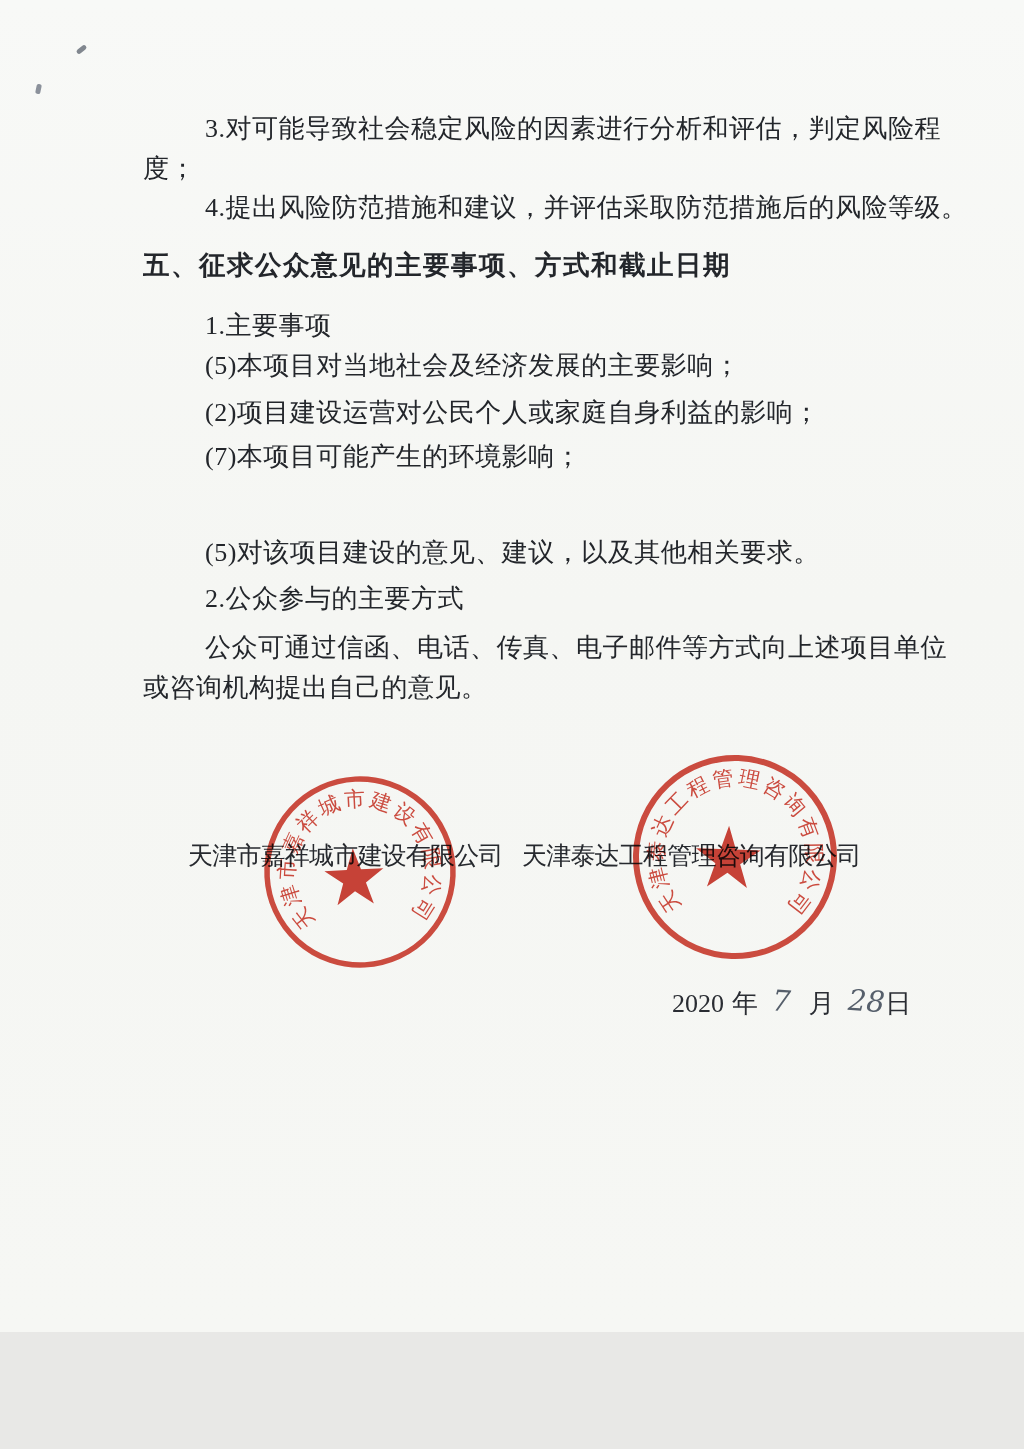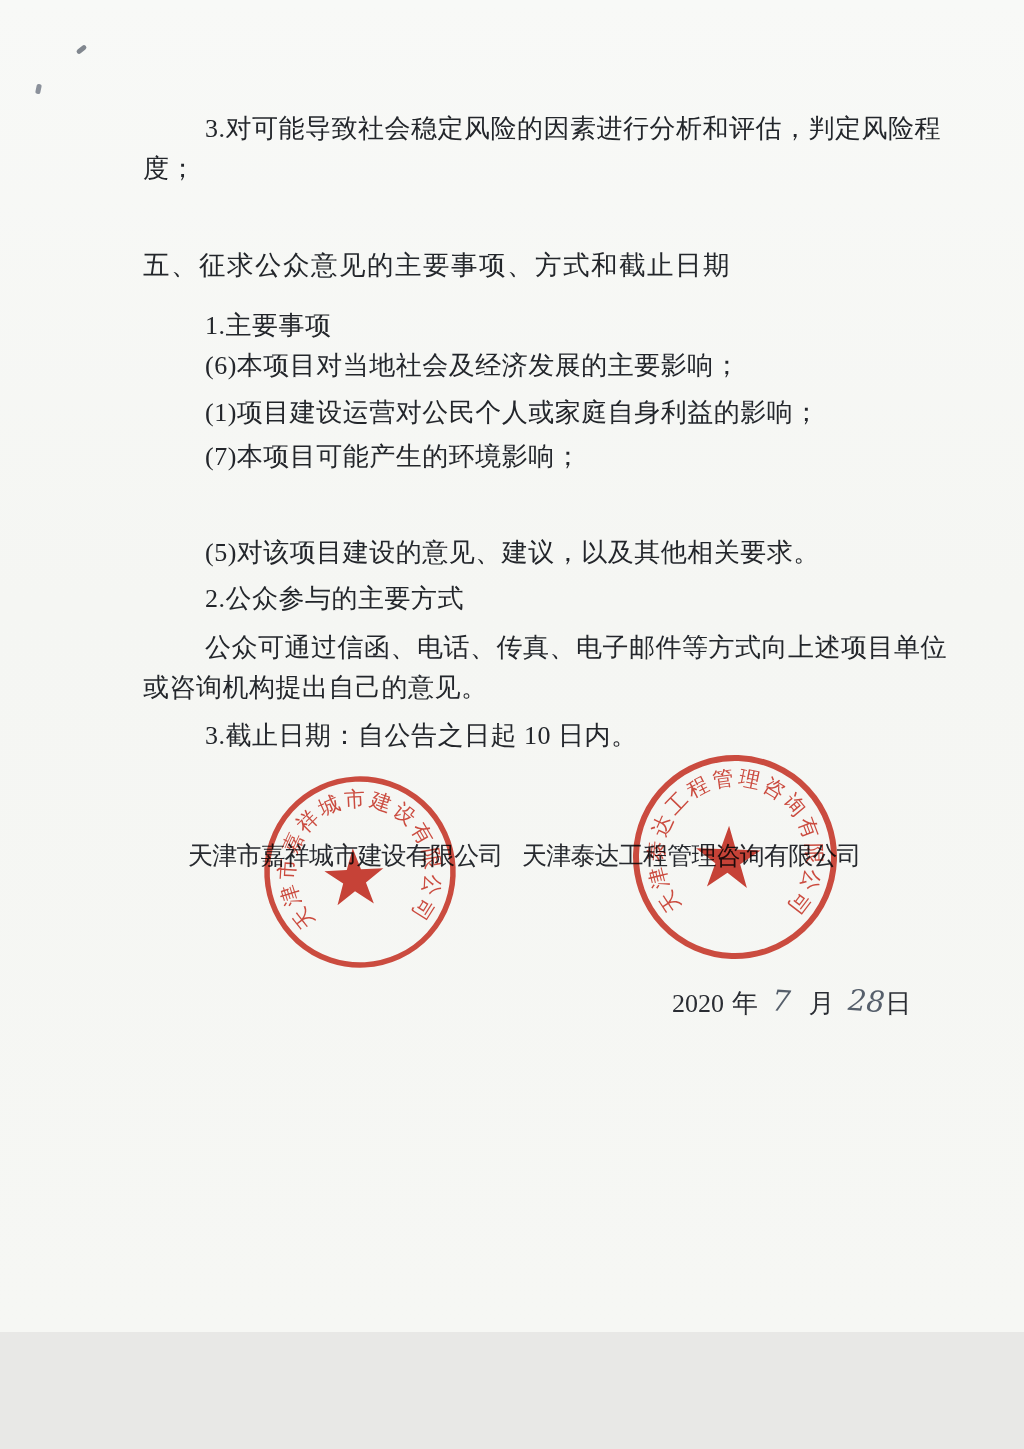--- a/index.html
+++ b/index.html
@@ -16,21 +16,21 @@
     position:absolute;
     font-size:26px;
     line-height:30px;
     white-space:nowrap;
     letter-spacing:0.5px;
     z-index:2;
   }
   .x-indent{left:205px;}
   .x-margin{left:143px;}
   .heading{
-    font-weight:normal;
+    font-weight:bold;
     font-size:26.5px;
     letter-spacing:1.5px;
     font-family:"Liberation Sans","DejaVu Sans",sans-serif;
   }
   .sig-line{
     position:absolute;
     top:839px;
     font-size:25px;
     letter-spacing:-0.8px;
     white-space:nowrap;
@@ -87,30 +87,30 @@
 </head>
 <body>
 
 <div class="page">
 
   <div class="speck speck-1"></div>
   <div class="speck speck-2"></div>
 
   <div class="line x-indent" style="top:114px">3.对可能导致社会稳定风险的因素进行分析和评估，判定风险程</div>
   <div class="line x-margin" style="top:154px">度；</div>
+  <div class="line x-indent" style="top:193px">4.提出风险防范措施和建议，并评估采取防范措施后的风险等级。</div>
   <div class="line x-margin heading" style="top:250px">五、征求公众意见的主要事项、方式和截止日期</div>
   <div class="line x-indent" style="top:311px">1.主要事项</div>
-  <div class="line x-indent" style="top:351px">(6)本项目对当地社会及经济发展的主要影响；</div>
-  <div class="line x-indent" style="top:398px">(1)项目建设运营对公民个人或家庭自身利益的影响；</div>
+  <div class="line x-indent" style="top:351px">(5)本项目对当地社会及经济发展的主要影响；</div>
+  <div class="line x-indent" style="top:398px">(2)项目建设运营对公民个人或家庭自身利益的影响；</div>
   <div class="line x-indent" style="top:442px">(7)本项目可能产生的环境影响；</div>
   <div class="line x-indent" style="top:538px">(5)对该项目建设的意见、建议，以及其他相关要求。</div>
   <div class="line x-indent" style="top:584px">2.公众参与的主要方式</div>
   <div class="line x-margin" style="top:673px">或咨询机构提出自己的意见。</div>
   <div class="line x-indent" style="top:633px">公众可通过信函、电话、传真、电子邮件等方式向上述项目单位</div>
-  <div class="line x-indent" style="top:721px">3.截止日期：自公告之日起 10 日内。</div>
 
   <div class="sig-line sig-left">天津市嘉祥城市建设有限公司</div>
   <div class="sig-line sig-right">天津泰达工程管理咨询有限公司</div>
 
   <div class="seal seal-left">
     <svg width="196" height="196" viewBox="0 0 196 196">
       <defs>
         <path id="arcL" d="M 51.3 144.7 A 66 66 0 1 1 144.7 144.7" fill="none"></path>
       </defs>
       <circle cx="98" cy="98" r="93" fill="none" stroke="#cf3a2d" stroke-width="5.5"></circle>

